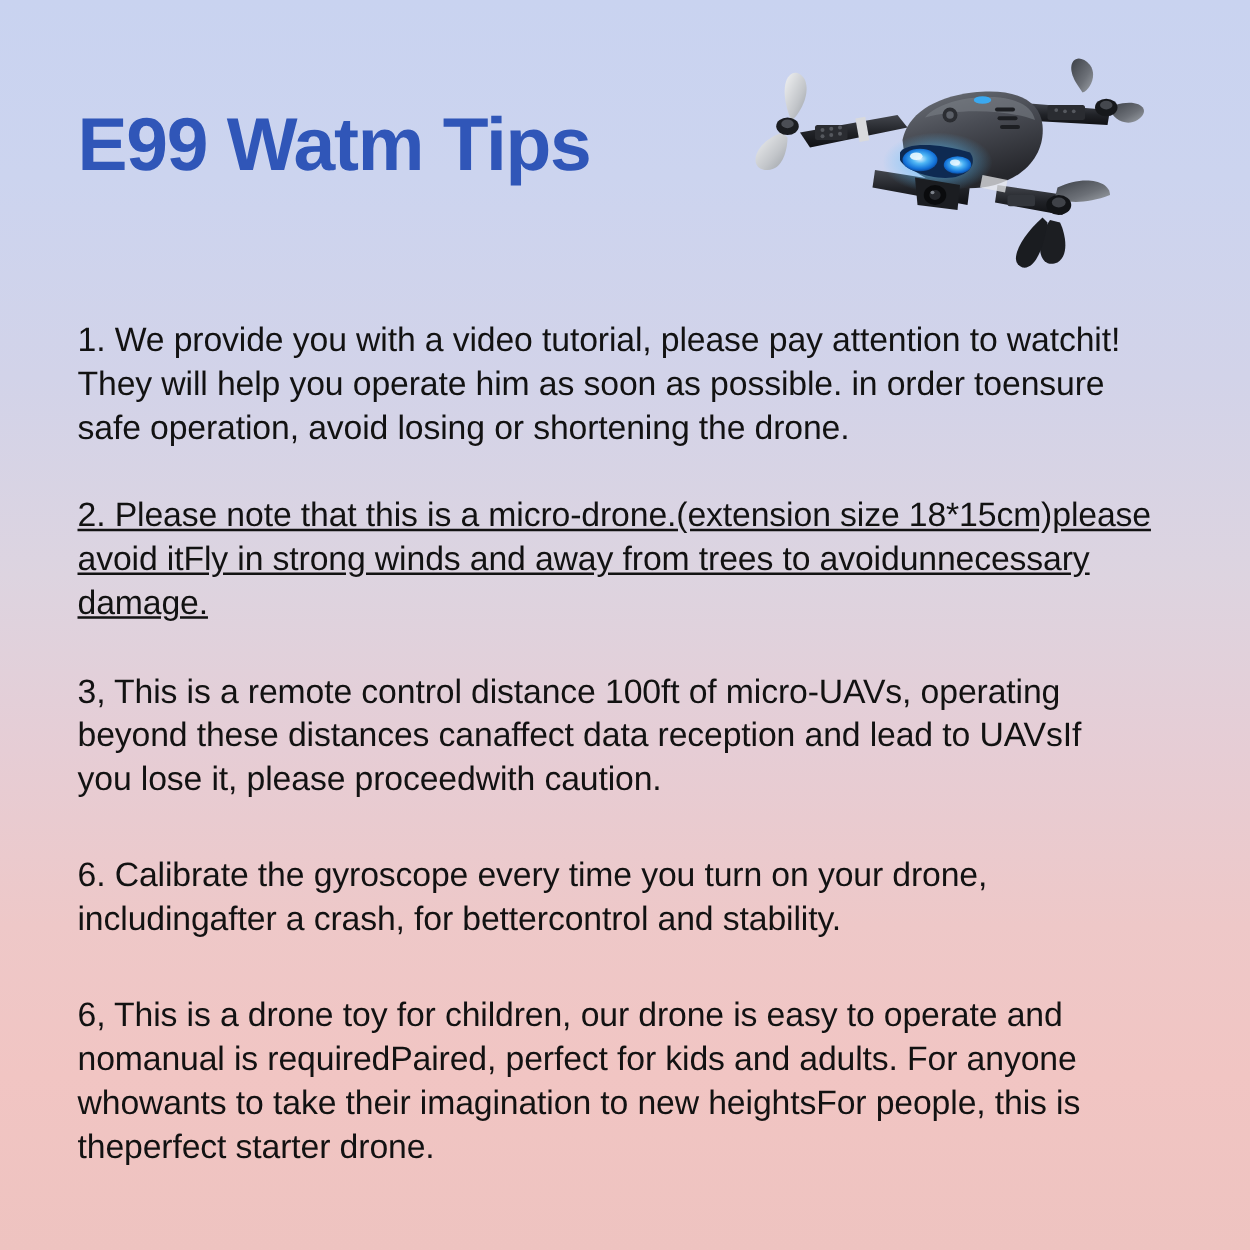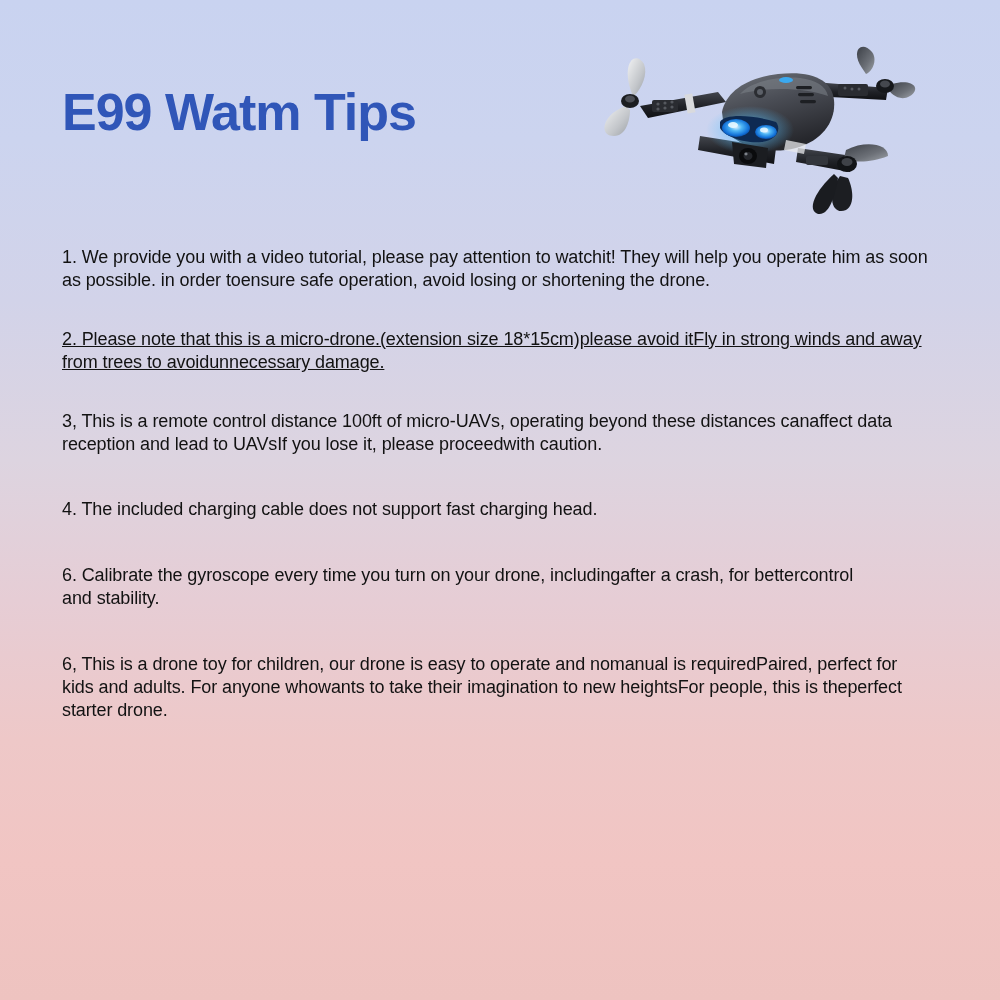--- a/index.html
+++ b/index.html
@@ -37,21 +37,21 @@
     left: 0;
     top: 0;
     width: 1000px;
     height: 230px;
   }
 
   #page-title {
     position: absolute;
     left: 62px;
     top: 86px;
-    font-size: 52px;
+    font-size: 60px;
     font-weight: 700;
     letter-spacing: -1px;
     color: #3056b8;
     white-space: nowrap;
     line-height: 1;
   }
 
   
   #drone-image {
     position: absolute;
@@ -69,21 +69,21 @@
   
   #tips-list {
     position: absolute;
     left: 62px;
     top: 228px;
     width: 882px;
   }
 
   .tip-item {
     color: #121212;
-    font-size: 18px;
+    font-size: 27px;
     line-height: 1.30;
     letter-spacing: -0.1px;
     margin-bottom: 35px;
   }
   .tip-item:last-child {
     margin-bottom: 0;
   }
 
   
   .tip-item.w1 { width: 868px; }
@@ -214,18 +214,17 @@
 
         <path d="M186 96 L206 100 L204 110 L184 106 Z" fill="#e8e9ec" opacity="0.75"></path>
       </svg>
     </div>
   </div>
 
   <div id="tips-list">
     <p class="tip-item w1">1. We provide you with a video tutorial, please pay attention to watchit! They will help you operate him as soon as possible. in order toensure safe operation, avoid losing or shortening the drone.</p>
     <p class="tip-item w2">2. Please note that this is a micro-drone.(extension size 18*15cm)please avoid itFly in strong winds and away from trees to avoidunnecessary damage.</p>
     <p class="tip-item w3 gap-lg">3, This is a remote control distance 100ft of micro-UAVs, operating beyond these distances canaffect data reception and lead to UAVsIf you lose it, please proceedwith caution.</p>
-    <p class="tip-item w4 gap-lg">4. The included charging cable does not support fast charging head.</p>
     <p class="tip-item w5 gap-lg">6. Calibrate the gyroscope every time you turn on your drone, includingafter a crash, for bettercontrol and stability.</p>
     <p class="tip-item w6">6, This is a drone toy for children, our drone is easy to operate and nomanual is requiredPaired, perfect for kids and adults. For anyone whowants to take their imagination to new heightsFor people, this is theperfect starter drone.</p>
   </div>
 
 </div>
 
 </body></html>

